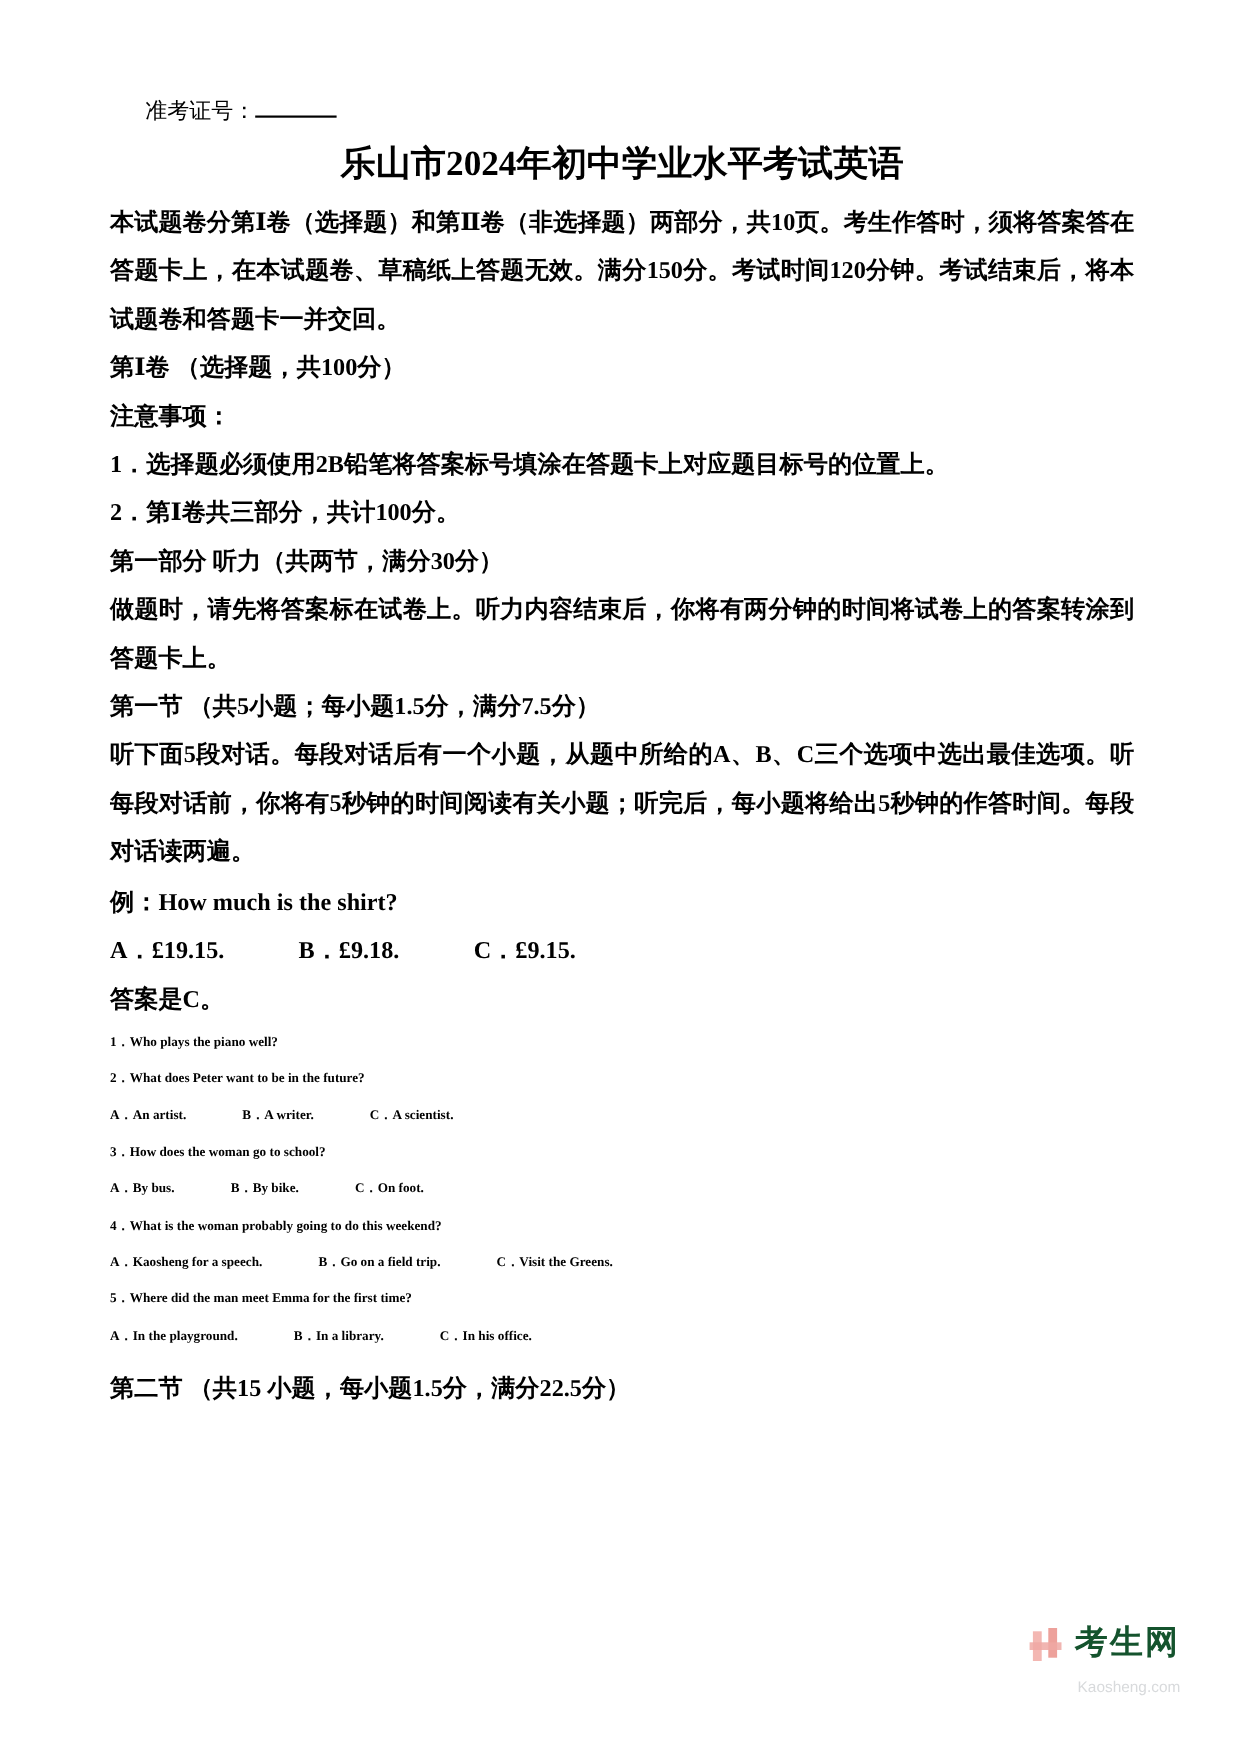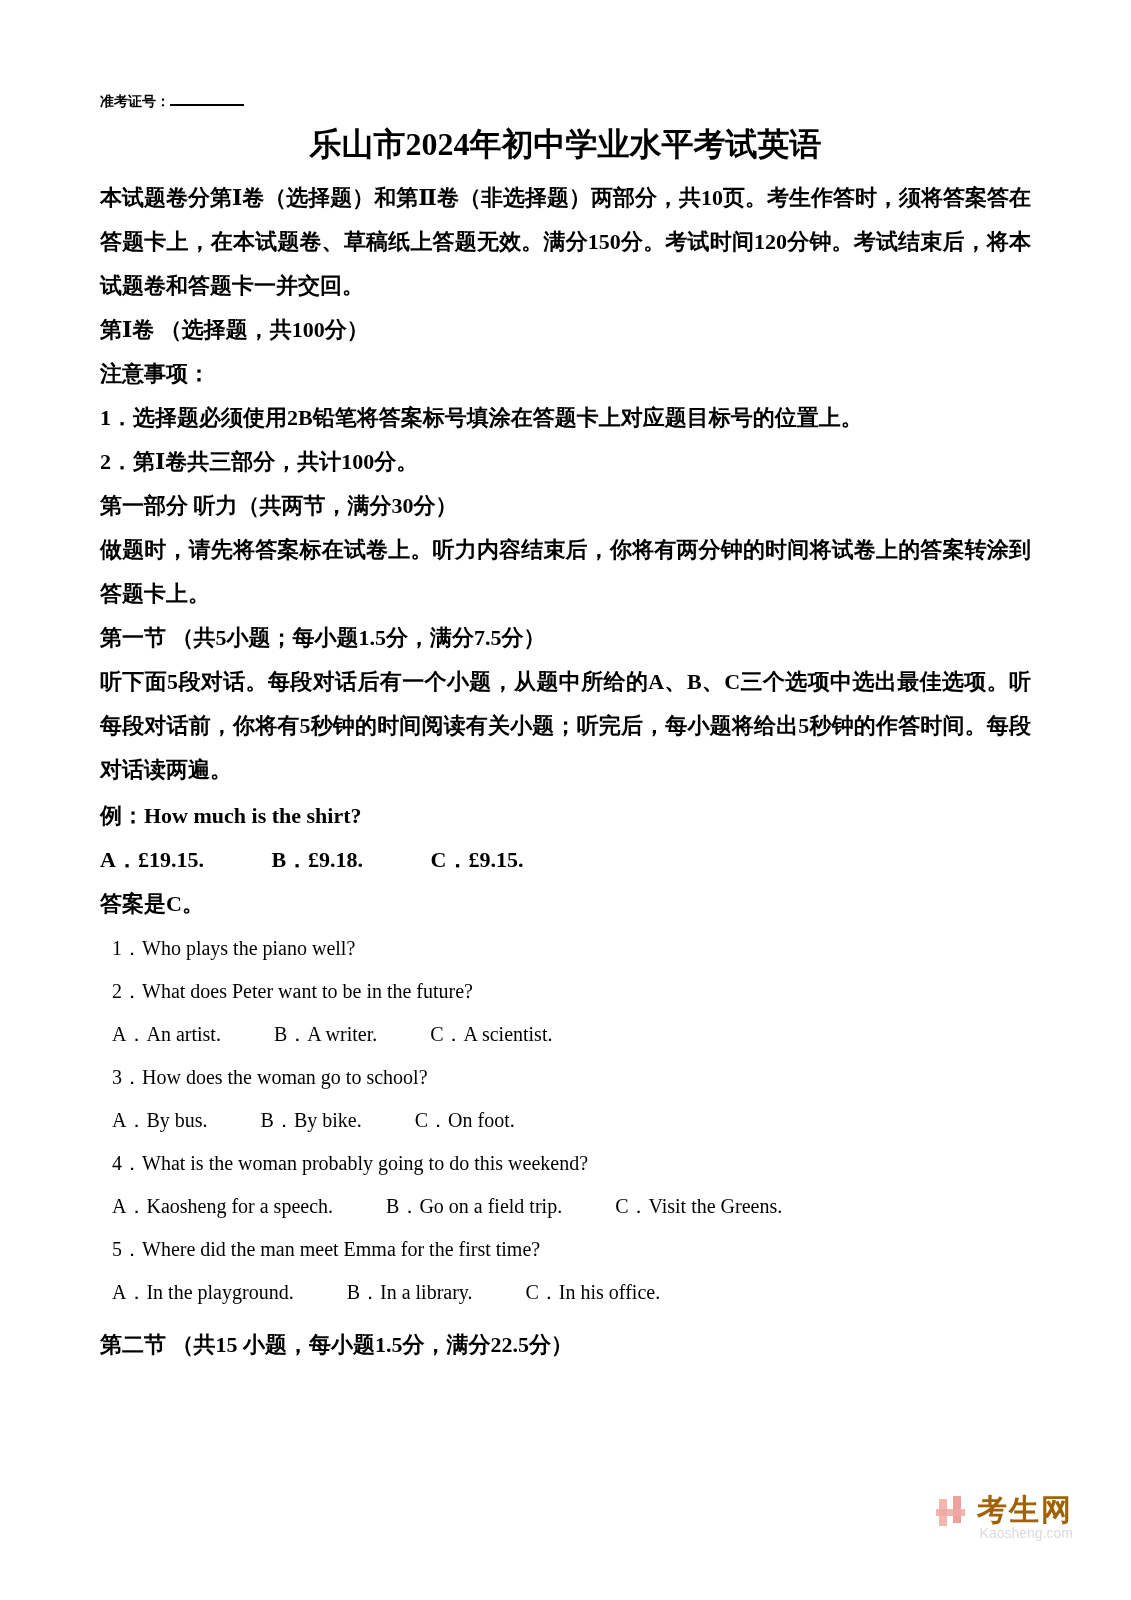--- a/index.html
+++ b/index.html
@@ -17,44 +17,43 @@
   }
   
   .cnb {
     font-size: 22px;
     font-weight: 700;
     line-height: 2.0;
   }
   .just { text-align: justify; }
   .center { text-align: left; }
 
-  .admission-row { font-size: 14px; font-weight: 700; line-height: 1.5; }
+  .admission-row { font-size: 20px; font-weight: 400; line-height: 1.5; margin-left: 32px; }
   .blank {
     display: inline-block;
     width: 74px;
     height: 20px;
     border-bottom: 2px solid #000;
     vertical-align: baseline;
   }
 
   .title {
     font-size: 32px;
     font-weight: 700;
     text-align: center;
     line-height: 1.3;
     margin: 12px 0 10px 0;
   }
 
   
   .qline {
-    font-size: 20px;
-    font-weight: 400;
+    font-size: 12px;
+    font-weight: 700;
     line-height: 1.2;
     margin-bottom: 19px;
-    margin-left: 12px;
   }
   .qline .opt { display: inline-block; margin-right: 48px; }
   .qline .opt:last-child { margin-right: 0; }
 
   
   .ex-opts .opt { display: inline-block; margin-right: 62px; }
   .ex-opts .opt:last-child { margin-right: 4px; }
 
   .gap-sm { margin-top: 2px; }
   .sec2 { margin-top: 8px; }
@@ -67,29 +66,29 @@
     display: flex;
     align-items: flex-start;
     gap: 8px;
     font-family: "Liberation Sans", "DejaVu Sans", sans-serif;
     user-select: none;
   }
   .wm-text-col { display: flex; flex-direction: column; align-items: flex-start; }
   .wm-name {
     font-size: 30px;
     font-weight: 700;
-    color: #a16207;
+    color: #14532d;
     line-height: 1.0;
     letter-spacing: 2px;
   }
   .wm-domain {
     font-size: 14px;
     color: #d8dadc;
     line-height: 1.2;
-    margin-top: 0;
+    margin-top: 16px;
     align-self: flex-end;
   }
 </style>
 </head>
 <body>
 
 <div class="content">
 
   <div class="admission-row">
     <span>准考证号：</span><span class="blank"></span>

